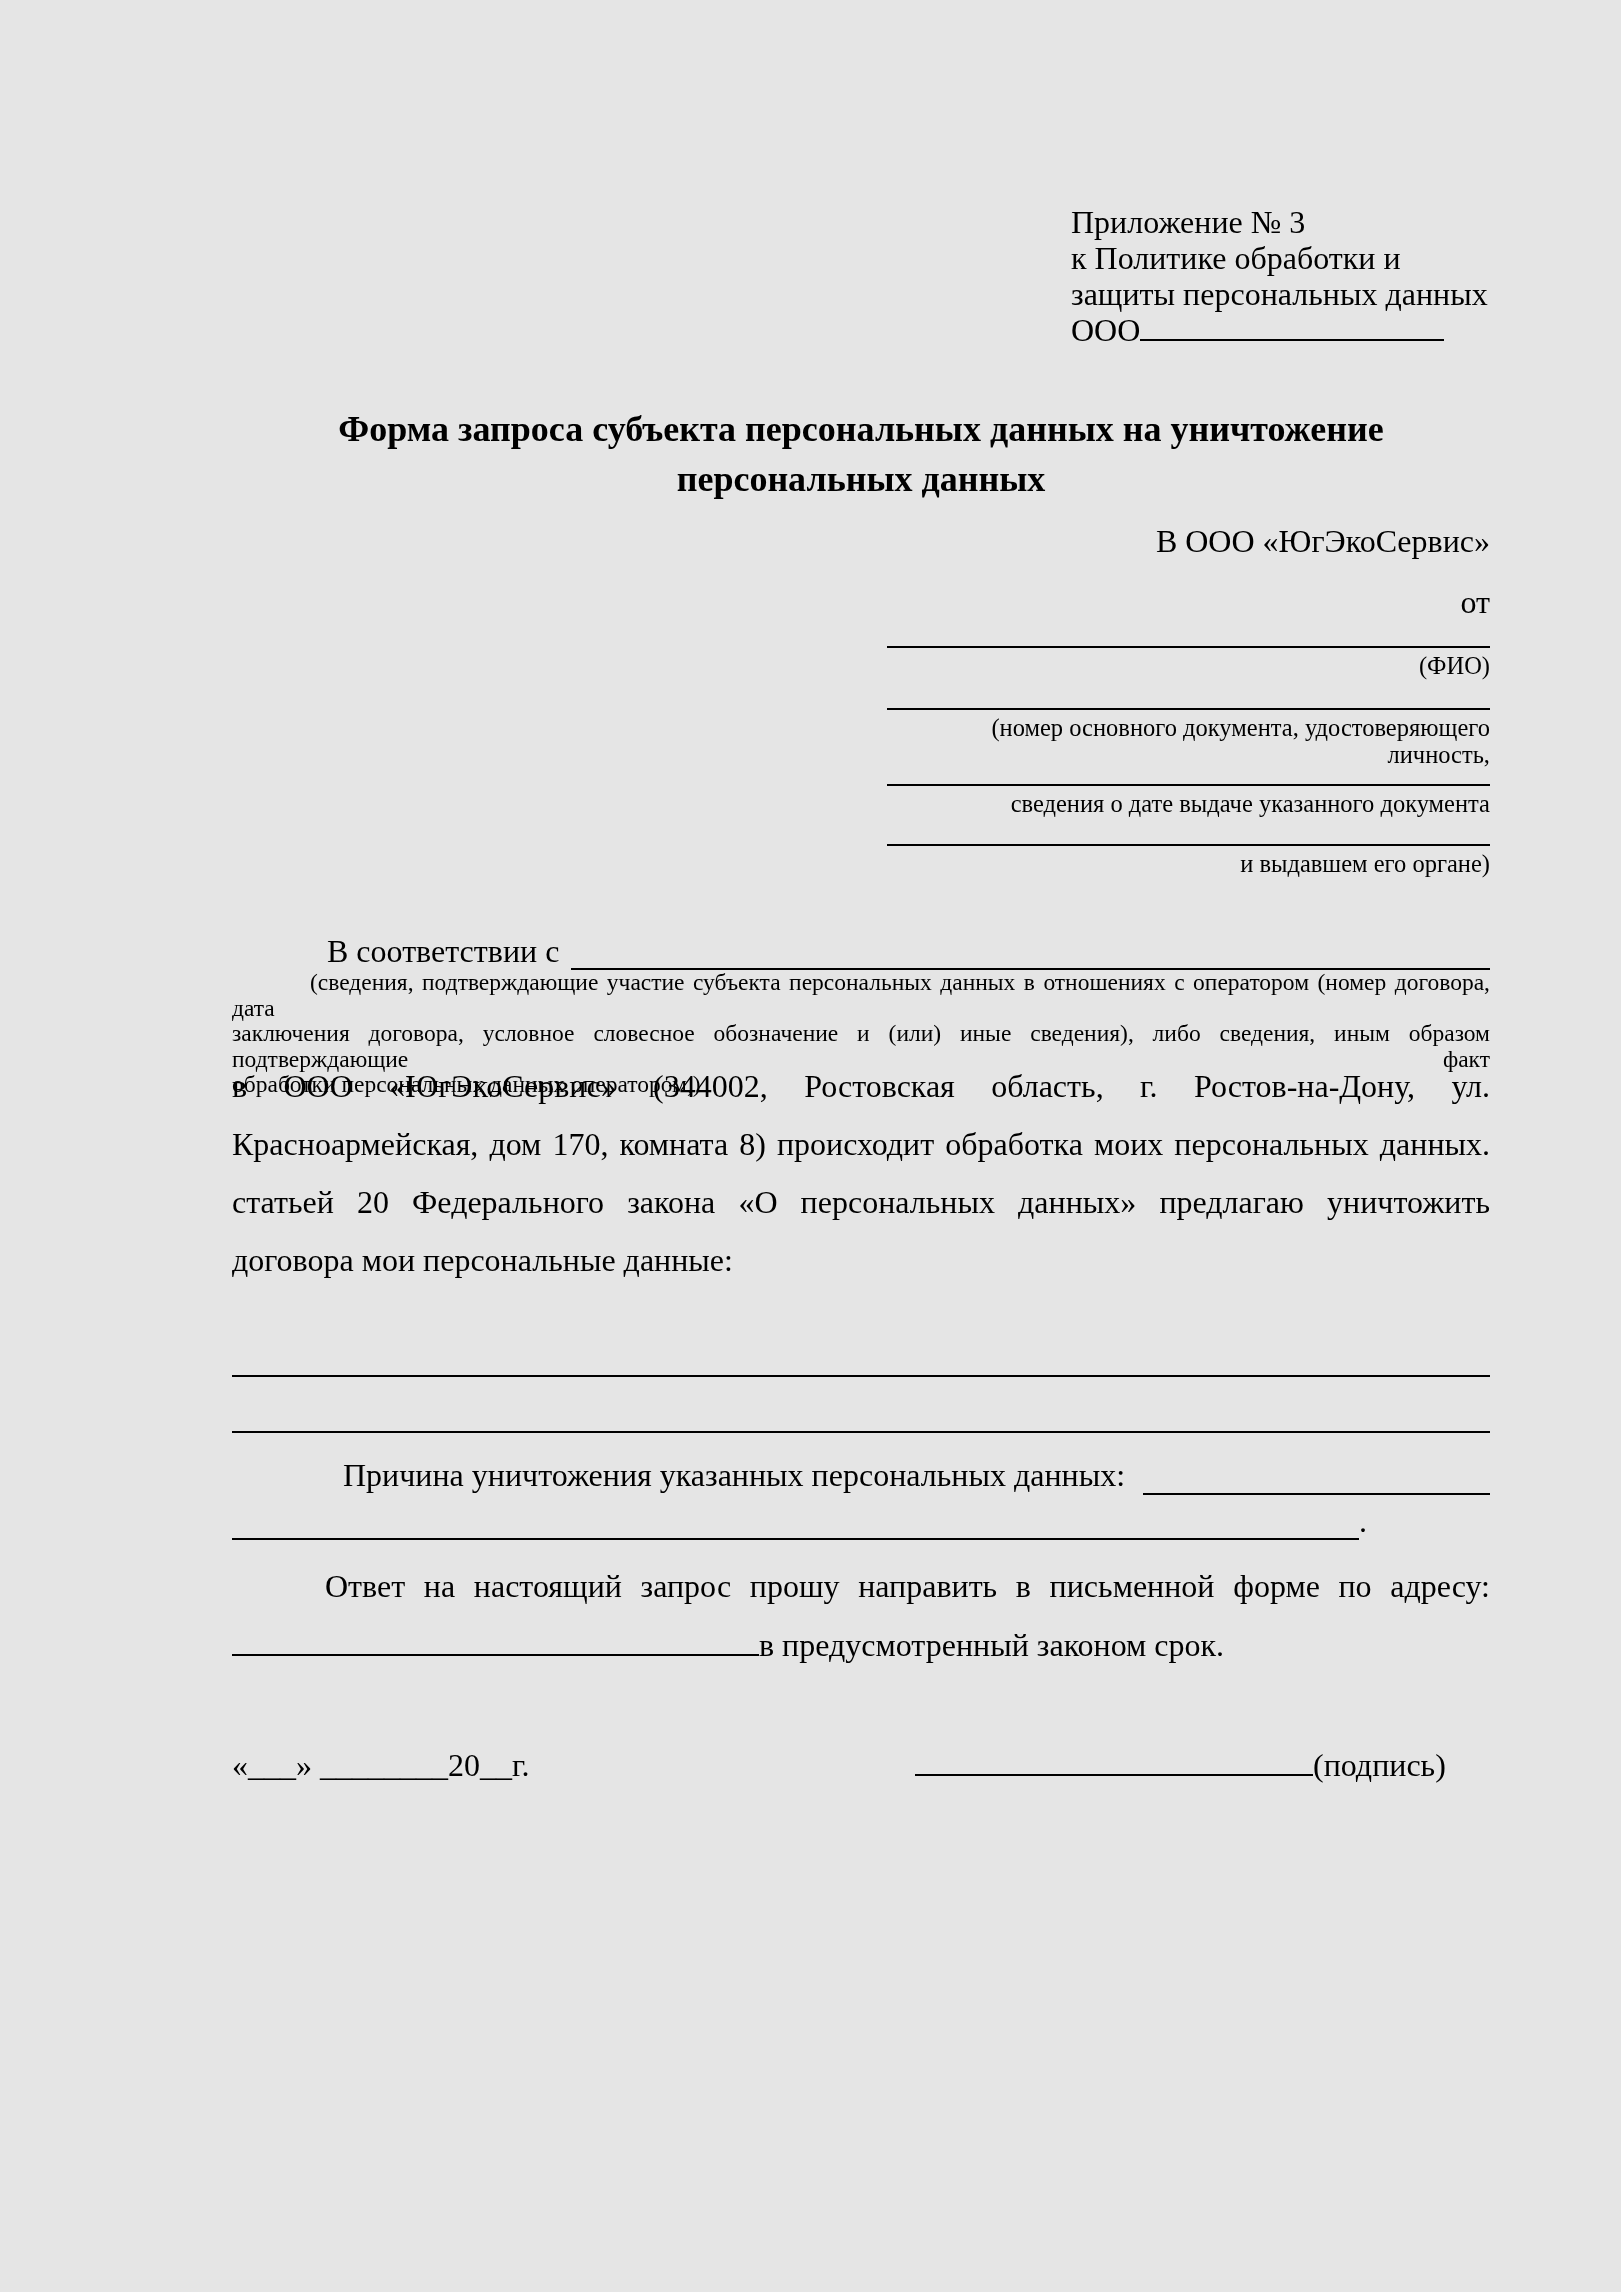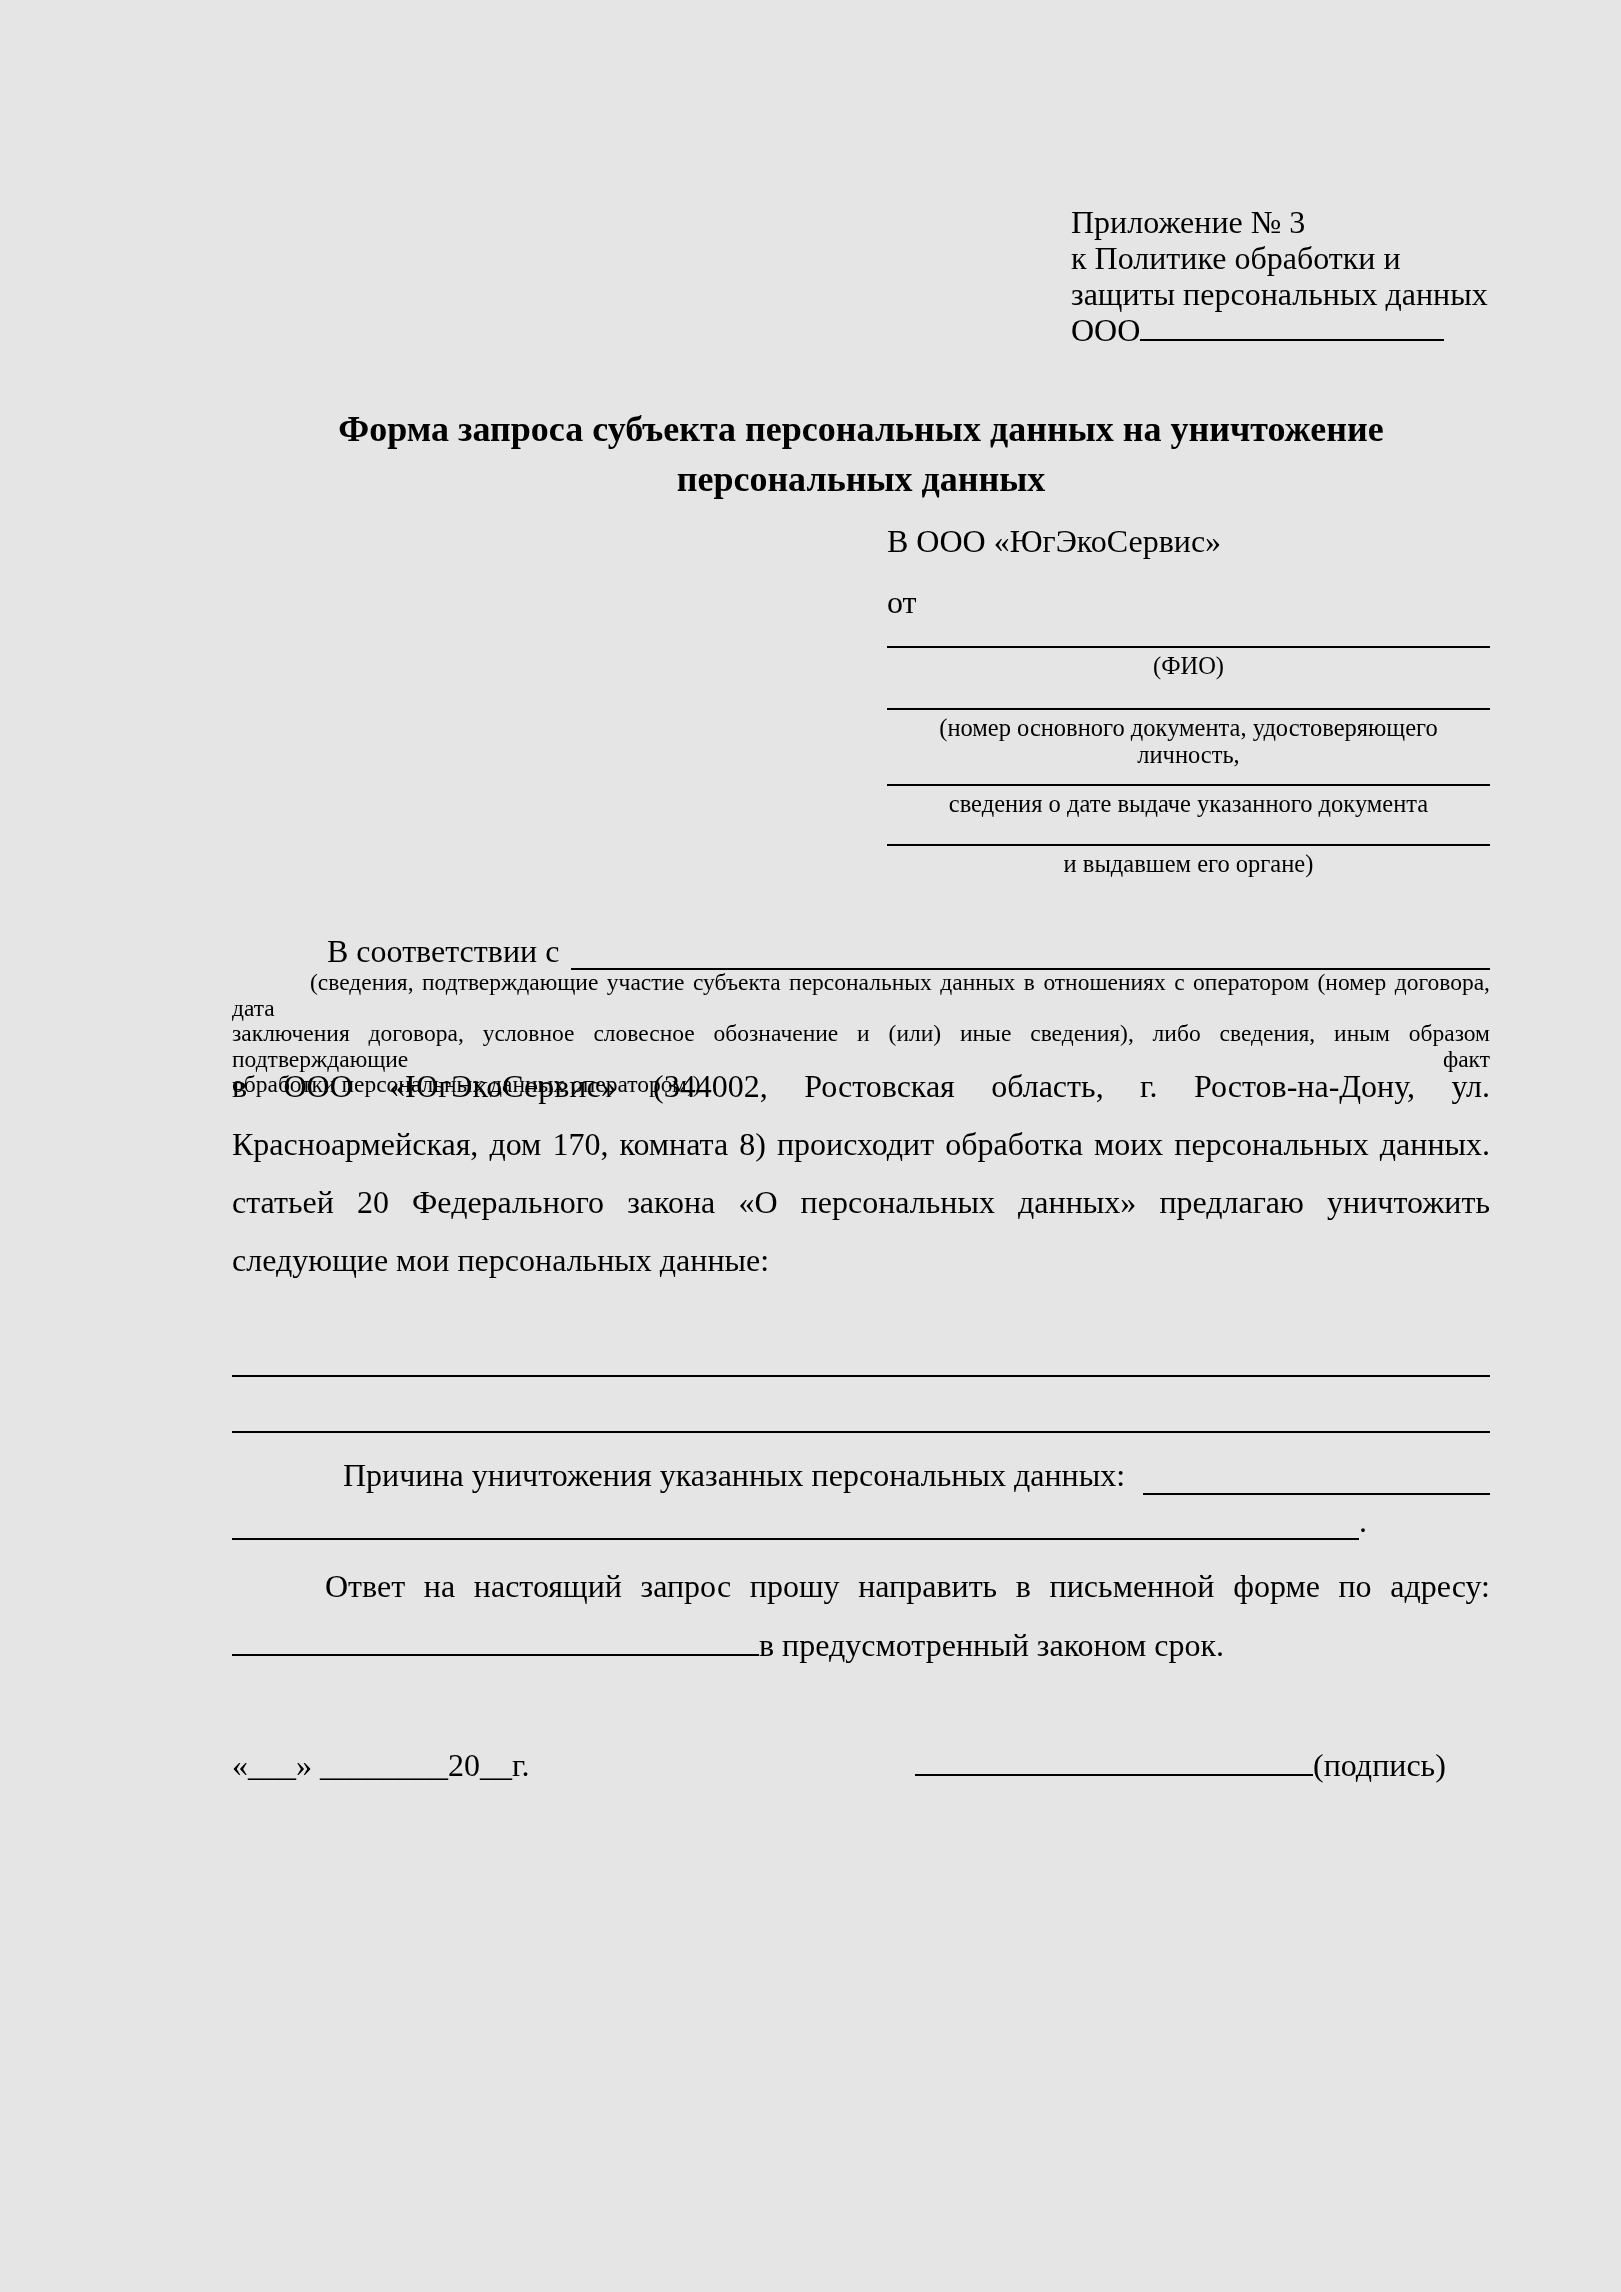--- a/index.html
+++ b/index.html
@@ -45,21 +45,21 @@
   }
 
   
   .addressee {
     left: 887px;
     top: 523px;
     width: 603px;
     height: 382px;
     font-size: 32px;
   }
-  .addressee .row { position: absolute; left: 0; right: 0; }
+  .addressee .row { position: absolute; left: 0; right: 0; text-align: right; }
   .uline { border-top: 2px solid #000; height: 0; }
   .caption {
     text-align: center;
     font-size: 24.5px;
     line-height: 27.4px;
   }
 
   
   .accordance {
     left: 232px;
@@ -200,21 +200,21 @@
   <div class="abs small-print">
     <div class="jline sp-first">(сведения, подтверждающие участие субъекта персональных данных в отношениях с оператором (номер договора, дата</div>
     <div class="jline">заключения договора, условное словесное обозначение и (или) иные сведения), либо сведения, иным образом подтверждающие факт</div>
     <div>обработки персональных данных оператором,)</div>
   </div>
 
   <div class="abs main-para">
     <div class="jline">в ООО «ЮгЭкоСервис» (344002, Ростовская область, г. Ростов-на-Дону, ул.</div>
     <div class="jline">Красноармейская, дом 170, комната 8) происходит обработка моих персональных данных.</div>
     <div class="jline">статьей 20 Федерального закона «О персональных данных» предлагаю уничтожить</div>
-    <div>следующие мои персональных данные:</div>
+    <div>договора мои персональные данные:</div>
   </div>
 
   <div class="abs blank-full" style="top:1375px;"></div>
   <div class="abs blank-full" style="top:1431px;"></div>
 
   <div class="abs reason">
     <span class="indent95"></span>
     <span class="lbl">Причина уничтожения указанных персональных данных:</span>
     <span class="fill-line"></span>
   </div>

